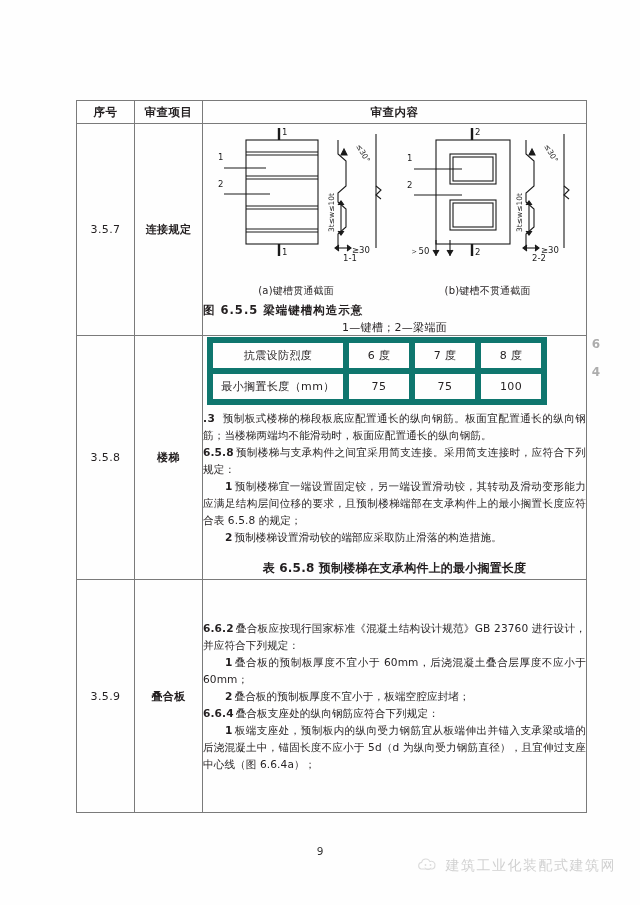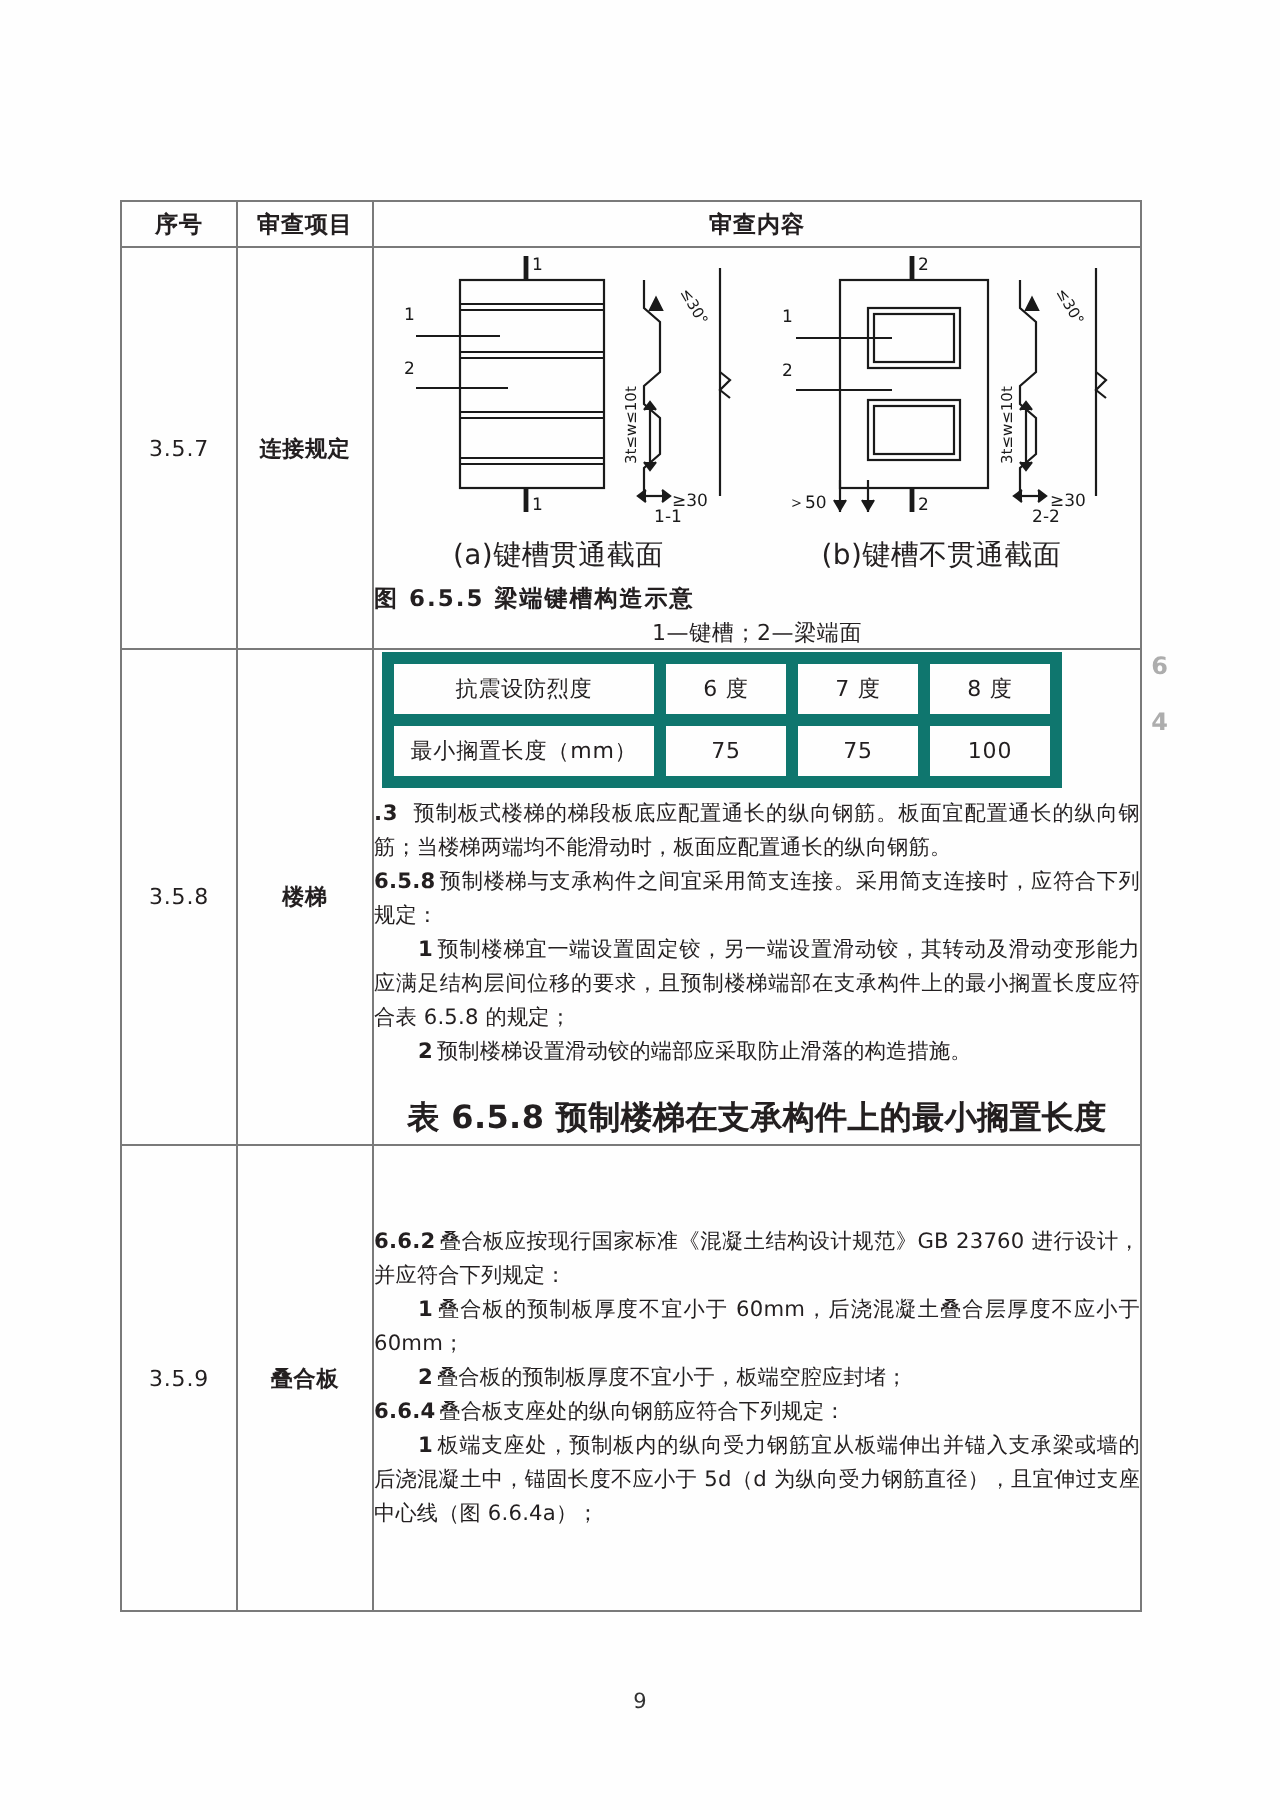--- a/index.html
+++ b/index.html
@@ -17,21 +17,21 @@
   }
   .page {
     position: absolute;
     left: 0; top: 0;
     width: 640px; height: 905px;
     background: #fefefe;
   }
   
   .review-table {
     position: absolute;
-    left: 60px;
+    left: 76px;
     top: 100px;
     width: 510px;
     border-collapse: collapse;
     table-layout: fixed;
   }
   .review-table td, .review-table th {
     border: 1px solid #7a7a7a;
     vertical-align: middle;
     padding: 0;
   }
@@ -65,21 +65,21 @@
     margin: 0;
     letter-spacing: 0.1px;
   }
   .ptext .num  { font-weight: bold; letter-spacing: 0.4px; }
   .ptext .lead { font-weight: bold; padding-right: 2px; }
   .indent { text-indent: 22px; }
   .italic { }
   .tbl-caption {
     text-align: center;
     font-weight: bold;
-    font-size: 16px;
+    font-size: 12px;
     margin: 14px 0 2px 0;
     letter-spacing: 0.2px;
   }
 
   
   .inner-wrap { position: relative; }
   .inner-table {
     border-collapse: collapse;
     table-layout: fixed;
     width: 340px;
@@ -100,24 +100,24 @@
     color: #adadad;
     right: -14px;
   }
   .ghost.g1 { top: 0px; }
   .ghost.g2 { top: 28px; }
 
   
   .figure-cell { padding: 5px 0 5px 0; }
   .figure-svg { display: block; margin: 0 auto; }
   .fig-sub {
-    font-size: 14px;
+    font-size: 10px;
     display: flex;
     justify-content: space-around;
-    margin-top: 3px;
+    margin-top: 18px;
     letter-spacing: 0.2px;
   }
   .fig-title {
     text-align: left;
     font-size: 11.5px;
     font-weight: bold;
     margin-top: 5px;
     letter-spacing: 1px;
   }
   .fig-key {
@@ -326,14 +326,23 @@
             <span class="lead">1</span><span>板端支座处，预制板内的纵向受力钢筋宜从板端伸出并锚入支承梁或墙的后浇混凝土中，锚固长度不应小于 </span><span class="italic">5d（d</span><span> 为纵向受力钢筋直径），且宜伸过支座中心线（图 6.6.4a）；</span>
           </p>
         </td>
       </tr>
 
     </tbody>
   </table>
 
   <div class="page-number">9</div>
 
+  <div class="watermark">
+    <svg width="22" height="16" viewBox="0 0 22 16">
+      <path d="M4 11 a3.4 3.4 0 0 1 0.6 -6.6 a4.4 4.4 0 0 1 8.3 -0.8 a3.6 3.6 0 0 1 5 4.2 a3.2 3.2 0 0 1 -2.6 3.2 z" fill="none" stroke="#b2b2b2" stroke-width="1.1"></path>
+      <circle cx="8.5" cy="7" r="0.9" fill="#b2b2b2"></circle>
+      <circle cx="13.5" cy="7" r="0.9" fill="#b2b2b2"></circle>
+      <path d="M8 9.6 a3.2 3.2 0 0 0 6 0" fill="none" stroke="#b2b2b2" stroke-width="1"></path>
+    </svg>
+    <span class="wm-text">建筑工业化装配式建筑网</span>
+  </div>
 
 </div>
 
 </body></html>

